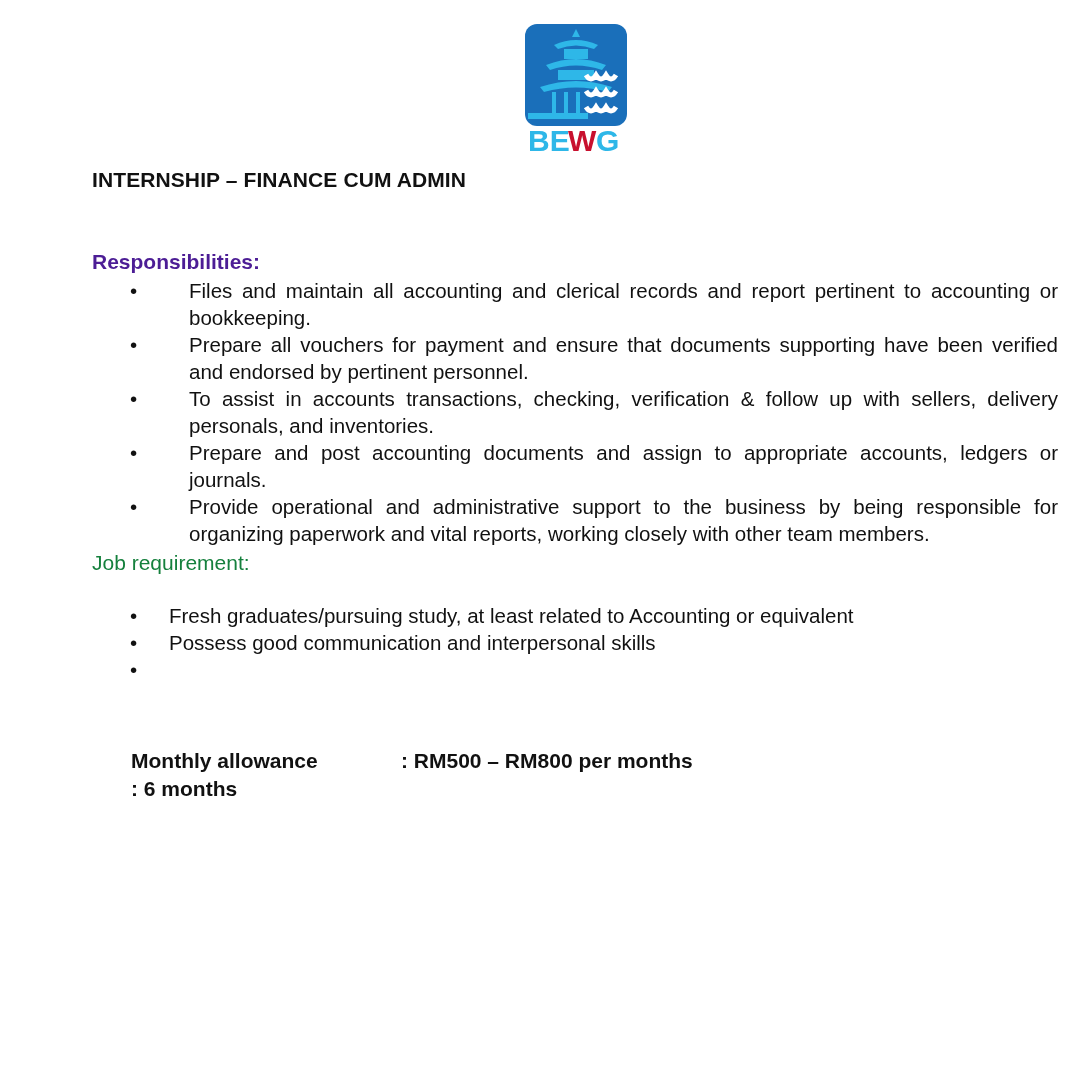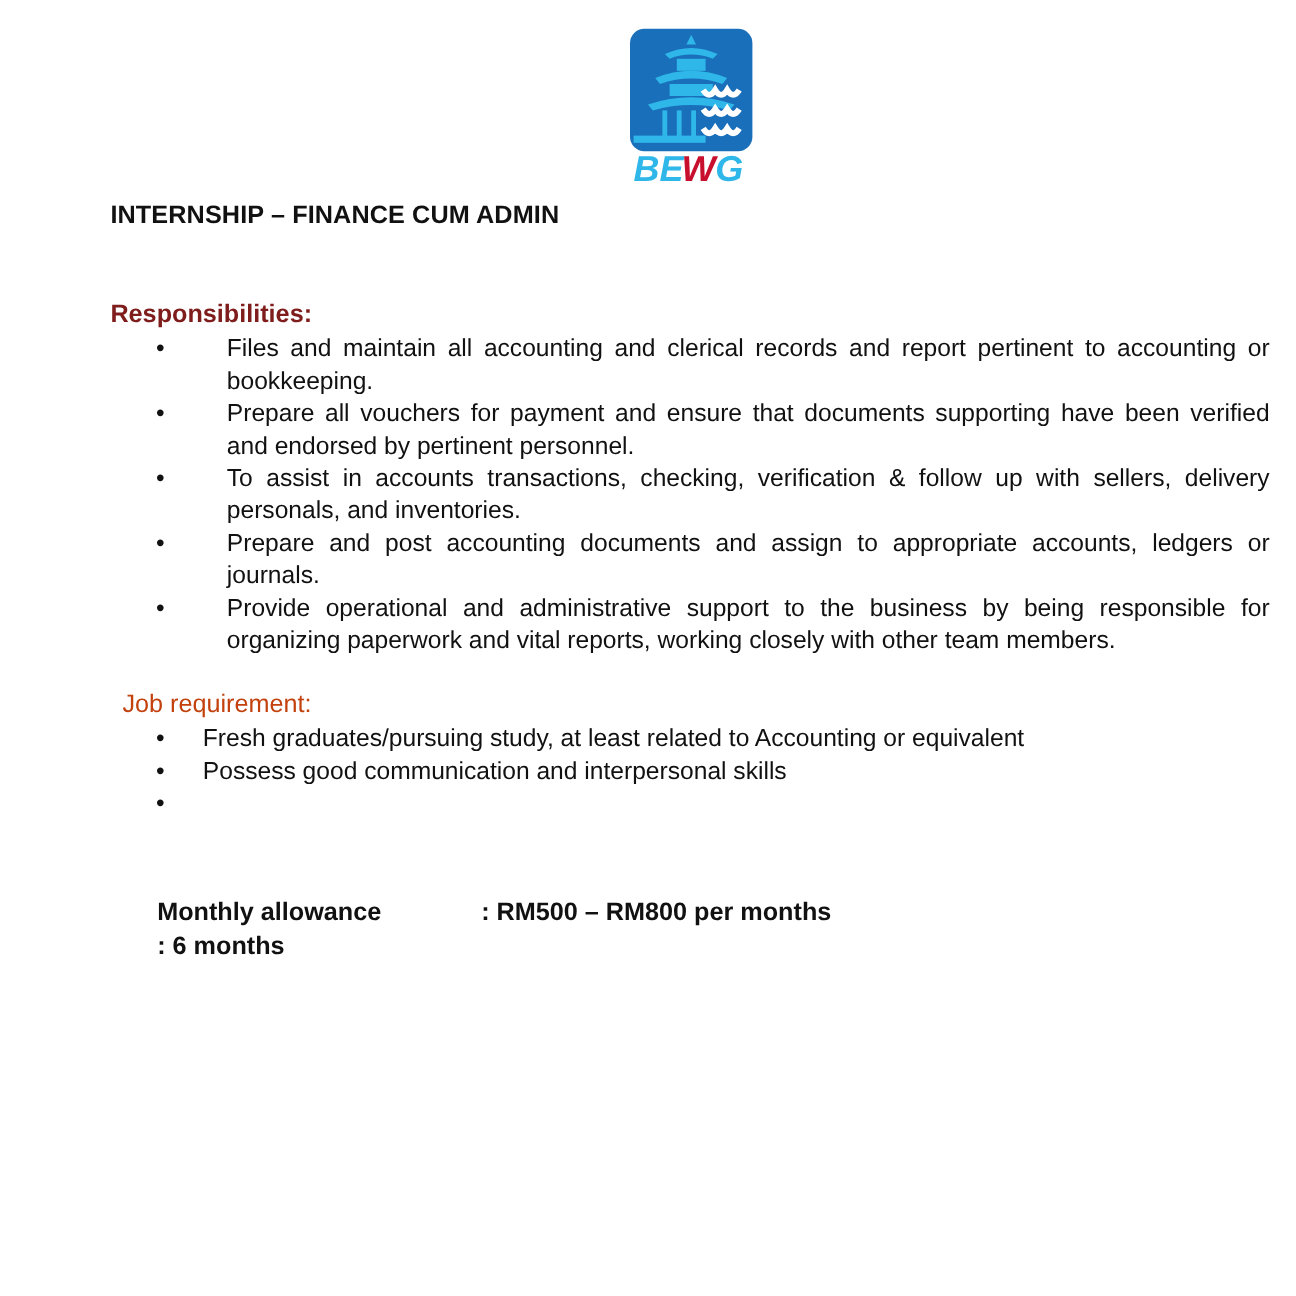--- a/index.html
+++ b/index.html
@@ -1,20 +1,20 @@
 <!DOCTYPE html>
 <html><head>
 <meta charset="utf-8">
 <style>
   html, body { margin: 0; padding: 0; background: #ffffff; }
   body { width: 1080px; height: 1080px; position: relative; overflow: hidden;
          font-family: "Liberation Sans", sans-serif; color: #111; }
-  .logo { position: absolute; left: 524px; top: 23px; width: 104px; height: 132px; font-style: italic; }
+  .logo { position: absolute; left: 524px; top: 23px; width: 104px; height: 132px; }
   .title { position: absolute; left: 92px; top: 168px; font-size: 21px; font-weight: bold; letter-spacing: 0.1px; }
-  .section-head { position: absolute; left: 92px; font-size: 21px; font-weight: bold; color: #7f1d1d; }
+  .section-head { position: absolute; left: 92px; font-size: 21px; font-weight: bold; color: #4c1d95; }
   .list { position: absolute; left: 92px; width: 966px; margin: 0; padding: 0; list-style: none; }
   .list li { position: relative; padding-left: 77px; font-size: 20.5px; line-height: 27px; color: #111; }
   .list li .bullet { position: absolute; left: 38px; top: 0; }
   .list.justified li .txt { text-align: justify; text-align-last: left; display: block; margin-left: 20px; }
   .terms { position: absolute; left: 131px; top: 711px; font-size: 21px; font-weight: bold; margin-top: 36px; }
   .terms .row { display: flex; line-height: 28px; }
   .terms .k { width: 270px; }
 </style>
 </head>
 <body>
@@ -62,21 +62,21 @@
   <li>
       <span class="bullet">•</span>
       <span class="txt">Prepare and post accounting documents and assign to appropriate accounts, ledgers or journals.</span>
     </li>
   <li>
       <span class="bullet">•</span>
       <span class="txt">Provide operational and administrative support to the business by being responsible for organizing paperwork and vital reports, working closely with other team members.</span>
     </li>
 </ul>
 
-<div class="section-head" style="top:575px; font-weight:normal; color:#c2410c;margin-left:10px;">Job requirement:</div>
+<div class="section-head" style="top:551px; font-weight:normal; color:#15803d;">Job requirement:</div>
 <ul class="list" style="top:602px">
   <li><span class="bullet">•</span><span class="txt">Fresh graduates/pursuing study, at least related to Accounting or equivalent</span></li>
   <li><span class="bullet">•</span><span class="txt">Possess good communication and interpersonal skills</span></li>
   <li><span class="bullet">•</span></li>
 </ul>
 
 <div class="terms">
   <div class="row">
     <span class="k">Monthly allowance</span>
     <span>: RM500 – RM800 per months</span>

